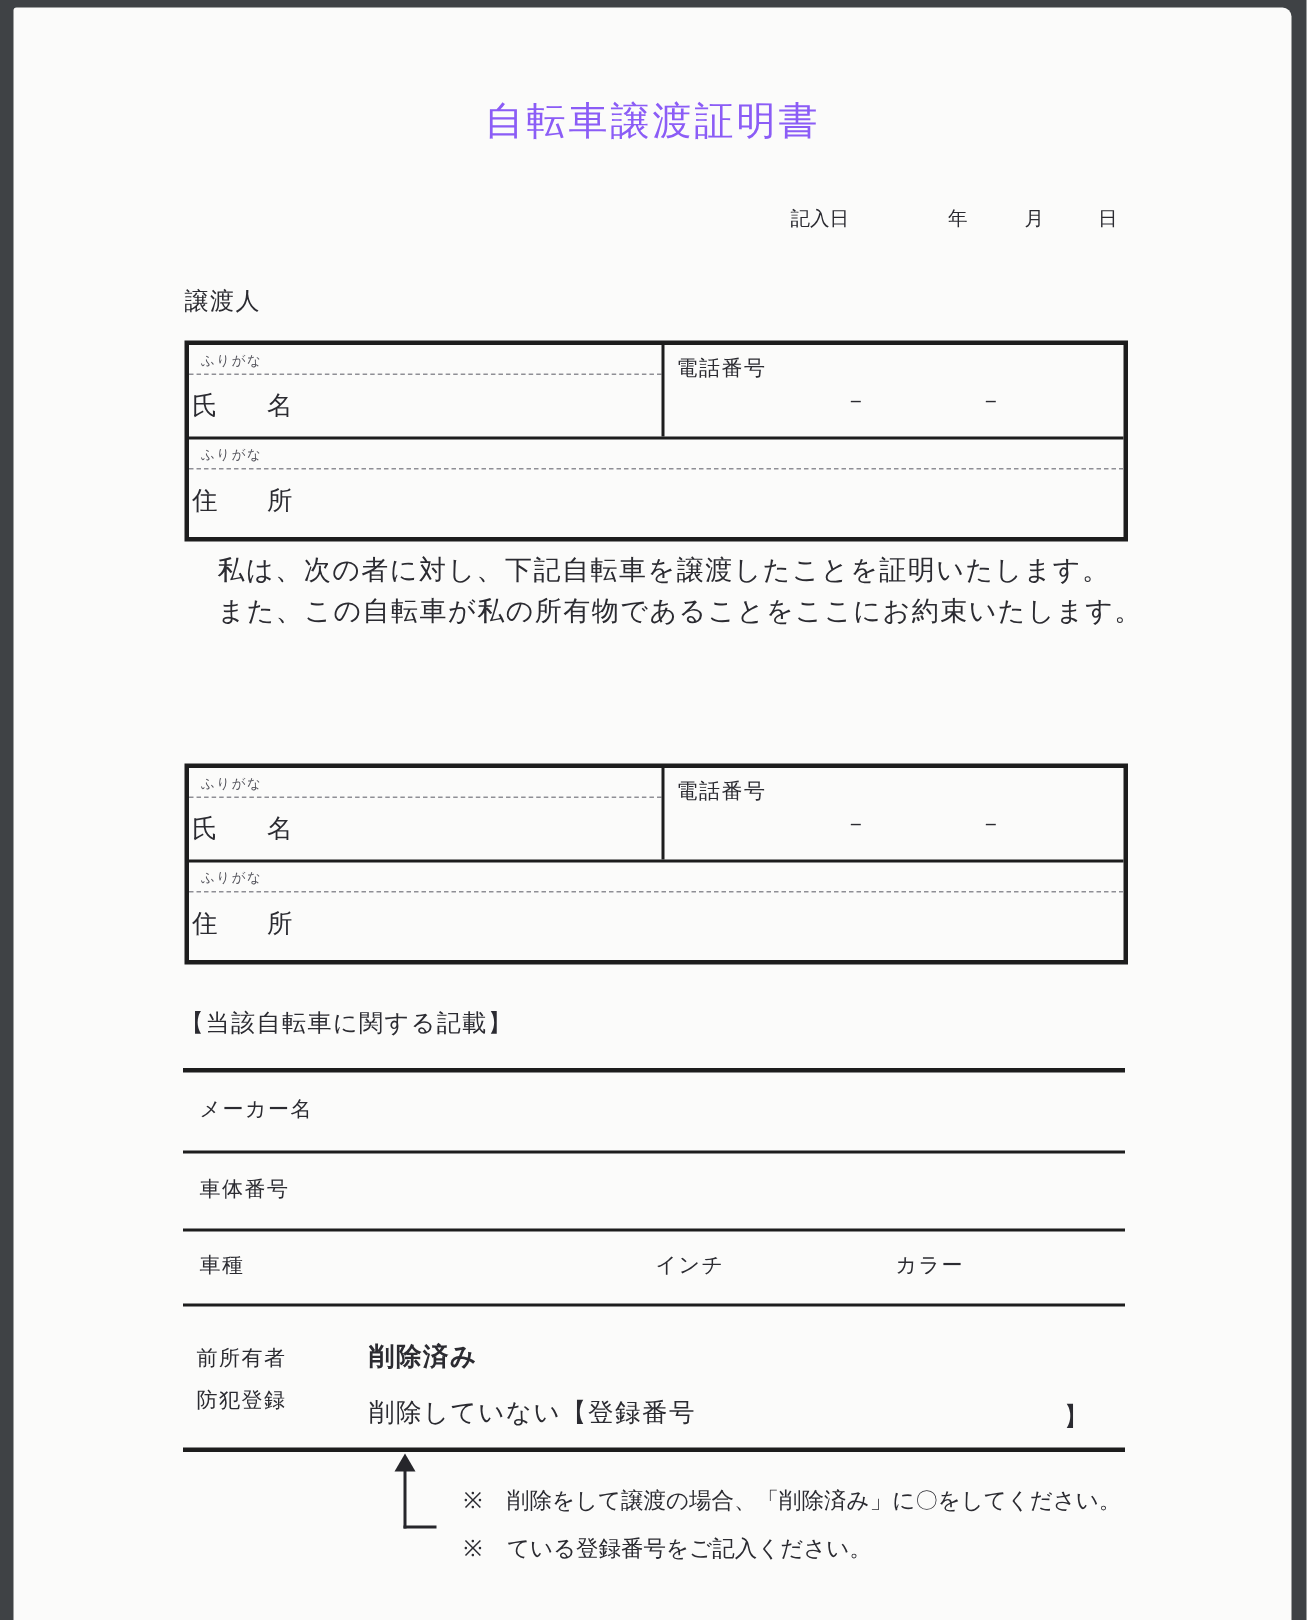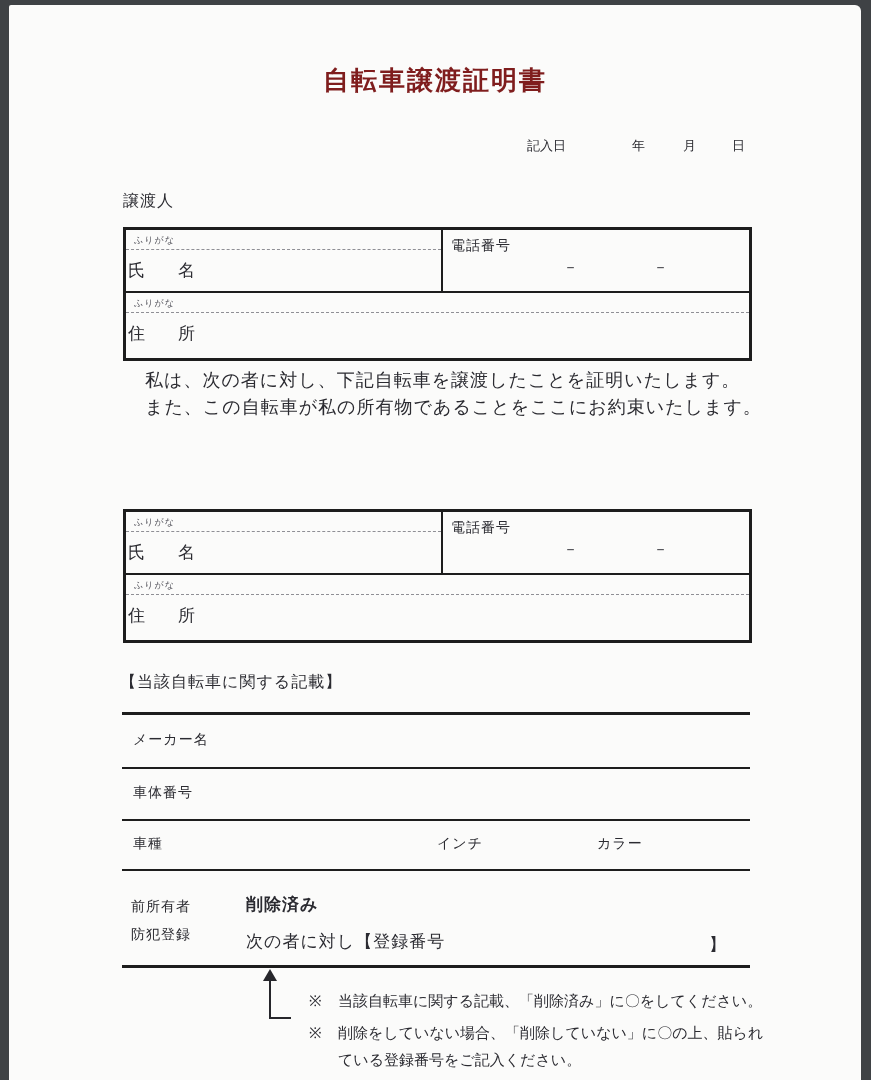--- a/index.html
+++ b/index.html
@@ -26,22 +26,21 @@
     border-top-left-radius:2px;
   }
   .abs{position:absolute;}
 
   
   .doc-title{
     top:58px; left:0; width:100%;
     text-align:center;
     font-size:26px;
     letter-spacing:2px;
-    color:#7f1d1d;
-    font-weight:bold;
+    color:#8b5cf6;
   }
   .date-row{ top:132px; left:518px; width:260px; height:20px; font-size:13px;}
   .date-row span{position:absolute; top:0; white-space:nowrap;}
   .d0{left:0;} .d1{left:105px;} .d2{left:156px;} .d3{left:205px;}
 
   
   .section-label{font-size:16px; letter-spacing:1px; white-space:nowrap;}
   .lbl-transferor{top:186px; left:114px;}
   .lbl-transferee{top:463px; left:114px;}
   .lbl-bicycle{top:667px; left:111px;}
@@ -186,34 +185,33 @@
   <div class="abs bike-label b-type">車種</div>
   <div class="abs bike-label b-inch">インチ</div>
   <div class="abs bike-label b-color">カラー</div>
   <div class="abs hr hr-thin l4"></div>
 
   <div class="abs owner-label">
     <div>前所有者</div>
     <div>防犯登録</div>
   </div>
   <div class="abs option opt1">削除済み</div>
-  <div class="abs option opt2">次の者に対し【登録番号</div>
+  <div class="abs option opt2">削除していない【登録番号</div>
   <div class="abs opt-close">】</div>
 
   <div class="abs hr hr-thick l5"></div>
 
   <div class="abs arrow-head"></div>
   <div class="abs arrow-shaft"></div>
 
   <div class="abs note n1">
     <span class="note-marker">※</span>
-    <span class="note-text">当該自転車に関する記載、「削除済み」に〇をしてください。</span>
+    <span class="note-text">削除をして譲渡の場合、「削除済み」に〇をしてください。</span>
   </div>
 
   <div class="abs note n2">
     <span class="note-marker">※</span>
     <span class="note-text">
-      <div>削除をしていない場合、「削除していない」に〇の上、貼られ</div>
       <div>ている登録番号をご記入ください。</div>
     </span>
   </div>
 
 </div>
 
 </body></html>

